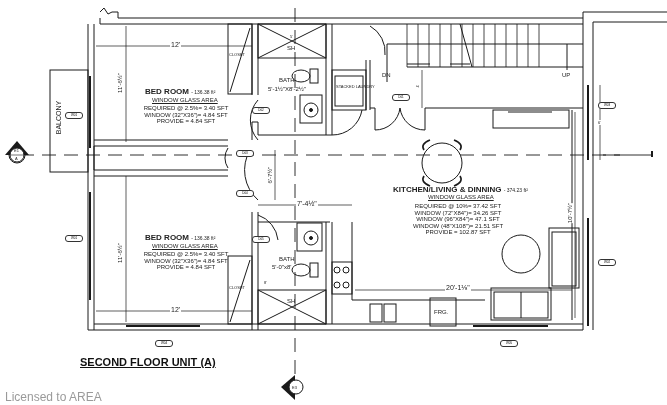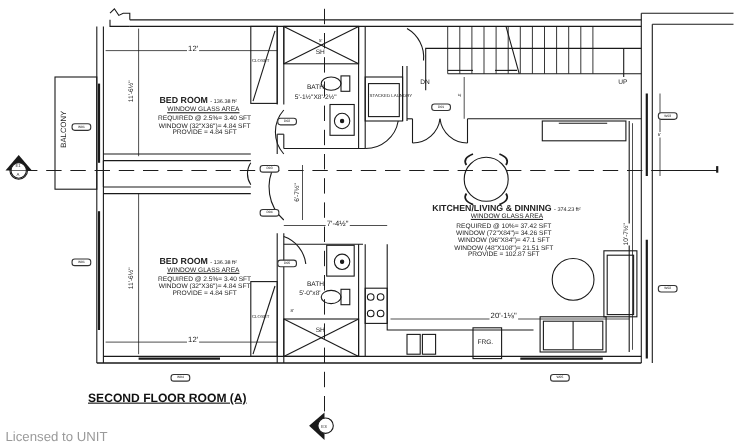--- a/index.html
+++ b/index.html
@@ -288,14 +288,14 @@
 <div class="tag" style="left:392px;top:94px;">D01</div>
 <div class="tag" style="left:252px;top:107px;">D02</div>
 <div class="tag" style="left:236px;top:150px;">D03</div>
 <div class="tag" style="left:236px;top:190px;">D04</div>
 <div class="tag" style="left:252px;top:236px;">D05</div>
 
 <div class="lbl tiny" style="left:14px;top:148px;">E1</div>
 <div class="lbl tiny" style="left:15px;top:156px;">A</div>
 <div class="lbl tiny" style="left:292px;top:385px;">E3</div>
 
-<div class="lbl unit-title" style="left:80px;top:356px;">SECOND FLOOR ROOM (A)</div>
-<div class="lbl license" style="left:5px;top:390px;">Licensed to UNIT</div>
+<div class="lbl unit-title" style="left:80px;top:356px;">SECOND FLOOR UNIT (A)</div>
+<div class="lbl license" style="left:5px;top:390px;">Licensed to AREA</div>
 
 </body></html>

